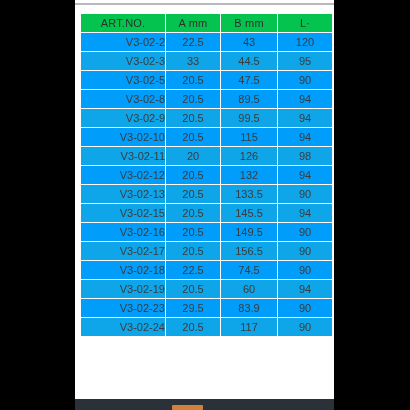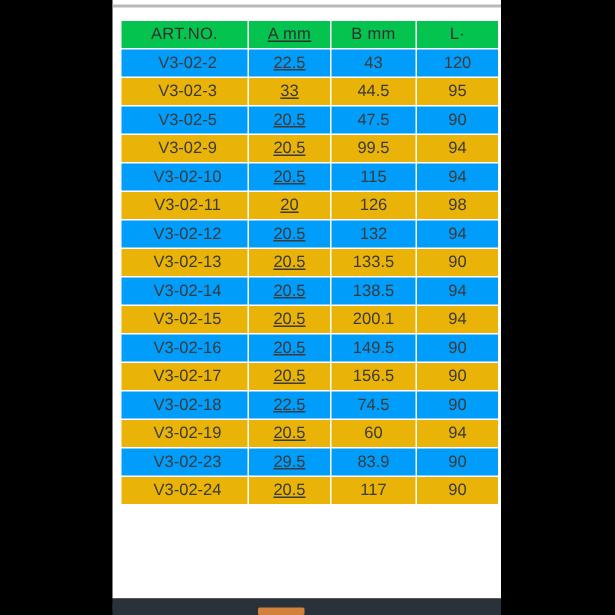--- a/index.html
+++ b/index.html
@@ -77,33 +77,33 @@
     font-size: 11px;
     letter-spacing: 0.2px;
   }
 
   
   #spec-table td.col-art,
   #spec-table th.col-art {
     width: 84px;
   }
   #spec-table td.col-art {
-    text-align: center;
+    text-align: right;
     padding-left: 4px;
   }
   #spec-table th.col-a,
-  #spec-table td.col-a { width: 54px; text-decoration: underline; }
+  #spec-table td.col-a { width: 54px; }
   #spec-table th.col-b,
   #spec-table td.col-b { width: 56px; }
   #spec-table th.col-l,
   #spec-table td.col-l { width: 54px; }
 
   
   tr.row-dark  td { background: #019dfb; }
-  tr.row-light td { background: #eab308; }
+  tr.row-light td { background: #0ea5e9; }
 
   
   #bottom-bar {
     position: absolute;
     left: 75px;
     top: 399px;
     width: 259px;
     height: 11px;
     background: #2b3138;
   }
@@ -155,20 +155,26 @@
             <td class="col-a">33</td>
             <td class="col-b">44.5</td>
             <td class="col-l">95</td>
           </tr>
           <tr class="row-dark">
             <td class="col-art">V3-02-5</td>
             <td class="col-a">20.5</td>
             <td class="col-b">47.5</td>
             <td class="col-l">90</td>
           </tr>
+          <tr class="row-dark">
+            <td class="col-art">V3-02-8</td>
+            <td class="col-a">20.5</td>
+            <td class="col-b">89.5</td>
+            <td class="col-l">94</td>
+          </tr>
           <tr class="row-light">
             <td class="col-art">V3-02-9</td>
             <td class="col-a">20.5</td>
             <td class="col-b">99.5</td>
             <td class="col-l">94</td>
           </tr>
           <tr class="row-dark">
             <td class="col-art">V3-02-10</td>
             <td class="col-a">20.5</td>
             <td class="col-b">115</td>
@@ -185,30 +191,24 @@
             <td class="col-a">20.5</td>
             <td class="col-b">132</td>
             <td class="col-l">94</td>
           </tr>
           <tr class="row-light">
             <td class="col-art">V3-02-13</td>
             <td class="col-a">20.5</td>
             <td class="col-b">133.5</td>
             <td class="col-l">90</td>
           </tr>
-          <tr class="row-dark">
-            <td class="col-art">V3-02-14</td>
-            <td class="col-a">20.5</td>
-            <td class="col-b">138.5</td>
-            <td class="col-l">94</td>
-          </tr>
           <tr class="row-light">
             <td class="col-art">V3-02-15</td>
             <td class="col-a">20.5</td>
-            <td class="col-b">200.1</td>
+            <td class="col-b">145.5</td>
             <td class="col-l">94</td>
           </tr>
           <tr class="row-dark">
             <td class="col-art">V3-02-16</td>
             <td class="col-a">20.5</td>
             <td class="col-b">149.5</td>
             <td class="col-l">90</td>
           </tr>
           <tr class="row-light">
             <td class="col-art">V3-02-17</td>

